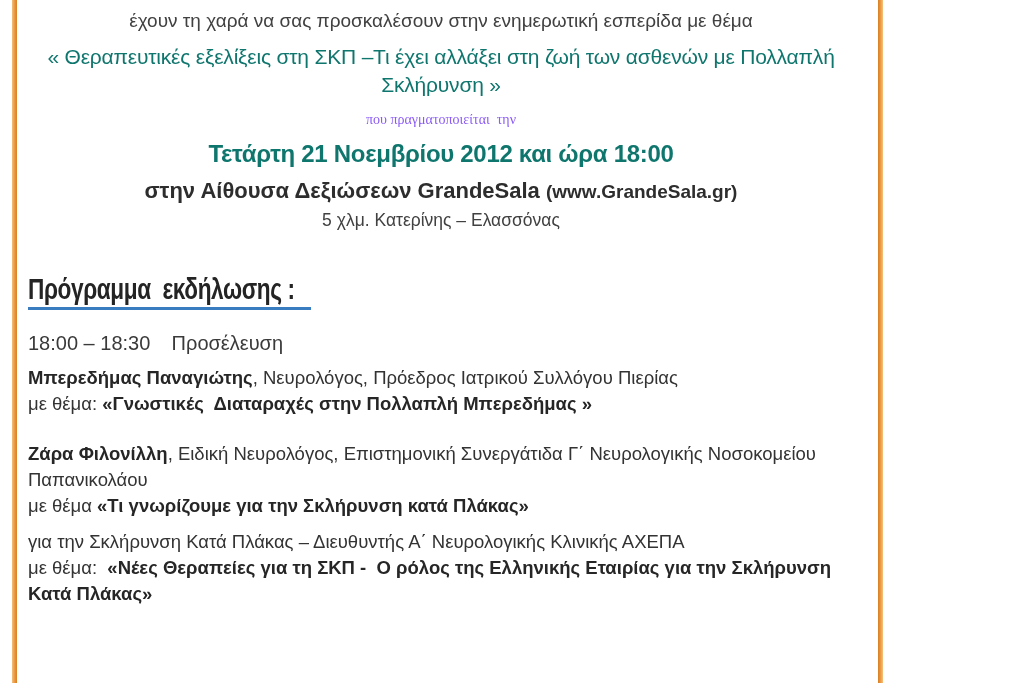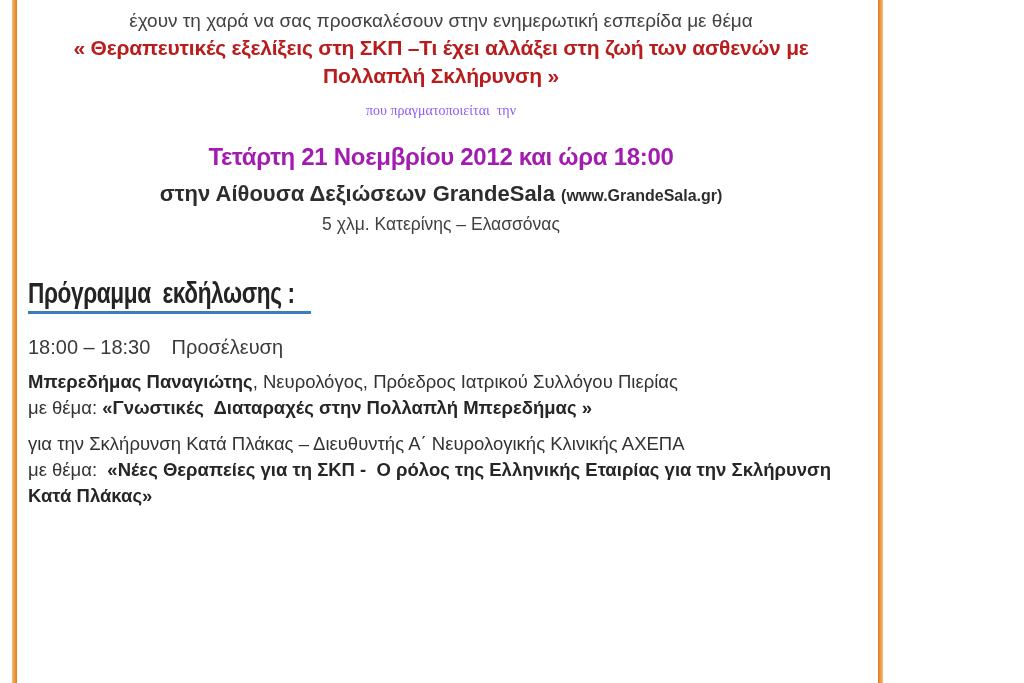--- a/index.html
+++ b/index.html
@@ -8,26 +8,26 @@
     font-family:"Liberation Sans",sans-serif;color:#3a3a3a;
   }
   .border-l{position:absolute;left:12px;top:0;width:5px;height:683px;
     background:linear-gradient(90deg,#f6c07a,#e8923a 60%,#d97f22);}
   .border-r{position:absolute;right:5px;top:0;width:5px;height:683px;
     background:linear-gradient(90deg,#d97f22,#e8923a 40%,#f6c07a);}
   .content{position:absolute;left:28px;right:34px;top:0;}
   .center{text-align:center;}
   .pre{white-space:pre-wrap;}
   .intro{margin-top:8px;font-size:19px;line-height:26px;color:#414141;}
-  .title{font-size:21px;line-height:28px;font-weight:bold;
-    color:#b91c1c;letter-spacing:-0.2px;}
+  .title{margin-top:9px;font-size:21px;line-height:28px;font-weight:normal;
+    color:#0f766e;letter-spacing:-0.2px;}
   .sub{margin-top:9px;font-size:14px;line-height:24px;color:#8b5cf6;font-family:Liberation Serif, serif;}
-  .date{margin-top:18px;font-size:24px;line-height:32px;font-weight:bold;color:#a21caf;letter-spacing:-0.3px;}
+  .date{margin-top:6px;font-size:24px;line-height:32px;font-weight:bold;color:#0f766e;letter-spacing:-0.3px;}
   .venue{margin-top:6px;font-size:22px;line-height:30px;font-weight:bold;color:#2d2d2d;}
-  .venue-url{font-size:16px;font-weight:bold;}
+  .venue-url{font-size:19px;font-weight:bold;}
   .addr{margin-top:2px;font-size:17.5px;line-height:23px;color:#414141;}
   .prog-head{margin-top:40px;}
   .prog-head-text{display:inline-block;font-size:29px;line-height:34px;font-weight:bold;
     color:#242424;letter-spacing:-0.5px;transform:scaleX(0.78);transform-origin:0 50%;}
   .prog-underline{width:283px;height:3px;background:#3a7cc0;margin-top:1px;}
   .sched{margin-top:22px;font-size:20px;line-height:23px;color:#3a3a3a;}
   .sched-time{display:inline-block;width:138px;}
   .speaker{font-size:18.5px;line-height:26px;color:#333333;}
   .speaker div{margin:0;}
   .sp-name{font-weight:bold;color:#262626;}
@@ -70,20 +70,29 @@
 
     <div class="speaker m27">
       <div>
         <span class="sp-name pre">Μπερεδήμας Παναγιώτης</span><span class="pre">, Νευρολόγος, Πρόεδρος Ιατρικού Συλλόγου Πιερίας</span>
       </div>
       <div>
         <span class="pre">με θέμα: </span><span class="sp-bold pre">«Γνωστικές  Διαταραχές στην Πολλαπλή Μπερεδήμας »</span>
       </div>
     </div>
 
+    <div class="speaker m24">
+      <div>
+        <span class="sp-name pre">Ζάρα Φιλονίλλη</span><span class="pre">, Ειδική Νευρολόγος, Επιστημονική Συνεργάτιδα Γ΄ Νευρολογικής Νοσοκομείου</span>
+      </div>
+      <div class="pre">Παπανικολάου</div>
+      <div>
+        <span class="pre">με θέμα </span><span class="sp-bold pre">«Τι γνωρίζουμε για την Σκλήρυνση κατά Πλάκας»</span>
+      </div>
+    </div>
 
     <div class="speaker m27">
       <div class="pre">για την Σκλήρυνση Κατά Πλάκας – Διευθυντής Α΄ Νευρολογικής Κλινικής ΑΧΕΠΑ</div>
       <div>
         <span class="pre">με θέμα:  </span><span class="sp-bold pre">«Νέες Θεραπείες για τη ΣΚΠ -  Ο ρόλος της Ελληνικής Εταιρίας για την Σκλήρυνση</span>
       </div>
       <div class="sp-bold pre">Κατά Πλάκας»</div>
     </div>
 
   </div>

